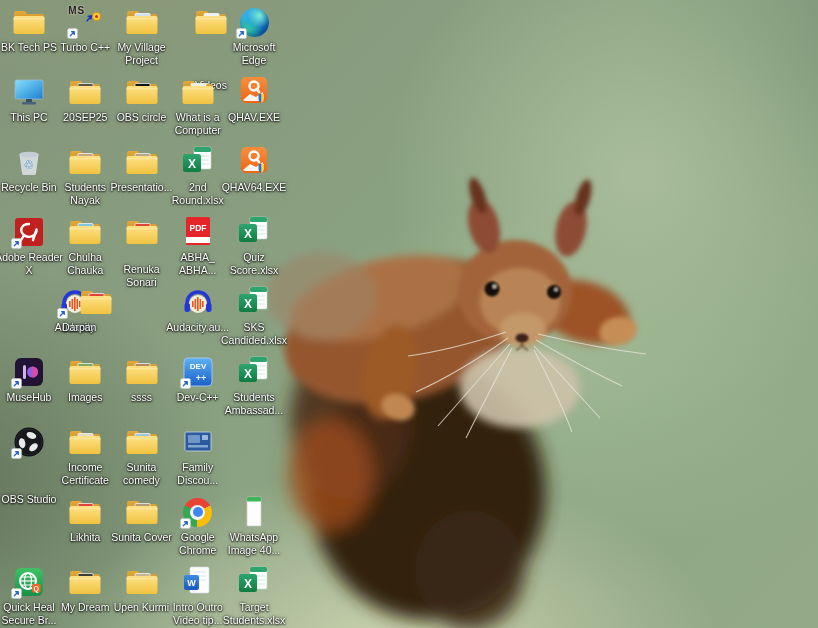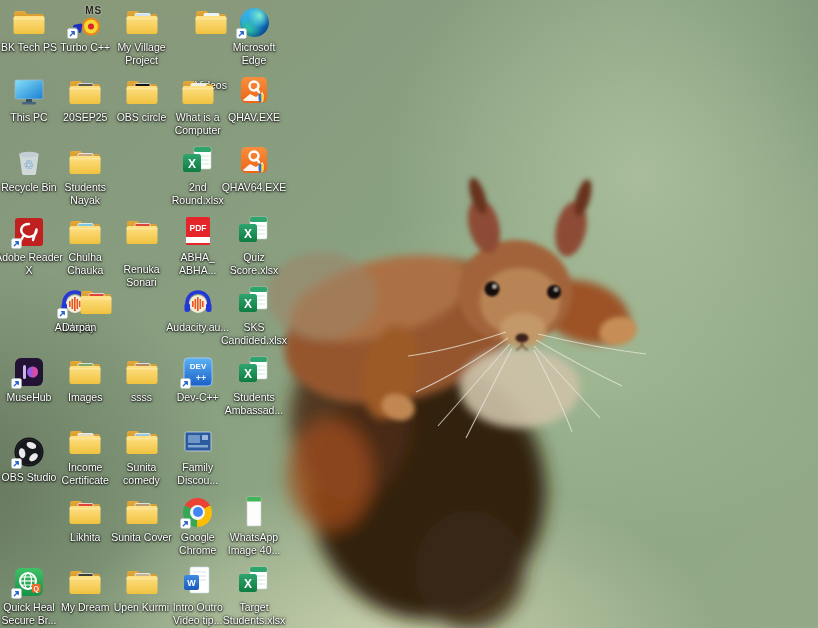--- a/index.html
+++ b/index.html
@@ -27,21 +27,21 @@
   }
   .glyph{position:relative;width:34px;height:32px;display:flex;align-items:center;justify-content:center;}
   .glyph svg{display:block;}
   .sc{position:absolute;left:-1px;bottom:-1px;width:11px;height:11px;}
   .label{
     width:68px;margin-top:3px;text-align:center;
     font-size:10.5px;line-height:1.22;color:#ffffff;
     text-shadow:0 0 2px rgba(0,0,0,.95),0 1px 2px rgba(0,0,0,.85),0 0 4px rgba(0,0,0,.5);
   }
   
-  .turbo{display:flex;flex-direction:column;align-items:flex-end;width:34px;height:32px;}
+  .turbo{display:flex;flex-direction:row;align-items:flex-start;width:34px;height:32px;}
   .turbo .ms{font-size:10px;font-weight:bold;color:#26211c;letter-spacing:1px;line-height:1;
     text-shadow:0 0 2px rgba(255,255,255,.8);}
   .turbo svg{width:34px;height:21px;}
   
   .edge-circle{width:29px;height:29px;border-radius:50%;
     background:
       radial-gradient(circle at 68% 26%, #7df2cf 0%, rgba(125,242,207,0) 42%),
       radial-gradient(circle at 26% 80%, #35d49a 0%, rgba(53,212,154,0) 48%),
       linear-gradient(135deg,#48ccf5 0%,#1e8fe0 48%,#0a55a4 100%);
     box-shadow:inset -2px -3px 6px rgba(6,52,110,.55);}
@@ -286,20 +286,31 @@
         <div class="glyph">
           <svg viewBox="0 0 34 30" width="34" height="30">
             <path d="M2 6 a2 2 0 0 1 2-2 h8.5 l3 3 h14.5 a2 2 0 0 1 2 2 v4 H2 z" fill="url(#gFolderBack)"></path>
             <rect x="10" y="6.5" width="15" height="9" rx="1" fill="#c8a684" stroke="#ffffff" stroke-width="0.7"></rect>
             <path d="M1.5 27 V13 a2 2 0 0 1 2-2 h27 a2 2 0 0 1 2 2 v14 a2 2 0 0 1-2 2 h-27 a2 2 0 0 1-2-2z" fill="url(#gFolderFront)" transform="translate(0,-2)"></path>
             <path d="M1.5 11.8 h31" stroke="#ffeeb0" stroke-width="1" opacity="0.8"></path>
           </svg>
         </div>
         <div class="label">Students Nayak</div>
       </div>
+      <div class="icon" style="left: 113.5px; top: 146px;">
+        <div class="glyph">
+          <svg viewBox="0 0 34 30" width="34" height="30">
+            <path d="M2 6 a2 2 0 0 1 2-2 h8.5 l3 3 h14.5 a2 2 0 0 1 2 2 v4 H2 z" fill="url(#gFolderBack)"></path>
+            <rect x="10" y="6.5" width="15" height="9" rx="1" fill="#b4a68c" stroke="#ffffff" stroke-width="0.7"></rect>
+            <path d="M1.5 27 V13 a2 2 0 0 1 2-2 h27 a2 2 0 0 1 2 2 v14 a2 2 0 0 1-2 2 h-27 a2 2 0 0 1-2-2z" fill="url(#gFolderFront)" transform="translate(0,-2)"></path>
+            <path d="M1.5 11.8 h31" stroke="#ffeeb0" stroke-width="1" opacity="0.8"></path>
+          </svg>
+        </div>
+        <div class="label">Presentatio...</div>
+      </div>
       <div class="icon" style="left: 169.75px; top: 146px;">
         <div class="glyph">
           <svg viewBox="0 0 34 32" width="34" height="32">
             <rect x="13" y="1" width="17" height="22" rx="1.5" fill="#ffffff" stroke="#b9d9c6" stroke-width="0.6"></rect>
             <rect x="13" y="1" width="17" height="5" rx="1.5" fill="#2ea56f"></rect>
             <g stroke="#cfe8da" stroke-width="1">
               <line x1="15" y1="10" x2="28" y2="10"></line>
               <line x1="15" y1="14" x2="28" y2="14"></line>
               <line x1="15" y1="18" x2="28" y2="18"></line>
             </g>
@@ -510,21 +521,21 @@
               <line x1="15" y1="10" x2="28" y2="10"></line>
               <line x1="15" y1="14" x2="28" y2="14"></line>
               <line x1="15" y1="18" x2="28" y2="18"></line>
             </g>
             <rect x="2" y="8" width="18" height="18" rx="2.5" fill="url(#gExcel)"></rect>
             <text x="11" y="21.5" text-anchor="middle" font-size="12" font-weight="bold" fill="#ffffff">X</text>
           </svg>
         </div>
         <div class="label">Students Ambassad...</div>
       </div>
-      <div class="icon" style="left: 1px; top: 436px;">
+      <div class="icon" style="left: 1px; top: 426px; gap: 32px;">
         <div class="glyph">
           <svg viewBox="0 0 34 32" width="34" height="32">
             <circle cx="17" cy="16" r="14.5" fill="#101114"></circle>
             <circle cx="17" cy="16" r="13" fill="#17181c" stroke="#2a2c32" stroke-width="0.8"></circle>
             <g fill="#e9eaec" transform="translate(17,16)">
               <ellipse rx="5" ry="3.2" transform="rotate(20) translate(0,-7)"></ellipse>
               <ellipse rx="5" ry="3.2" transform="rotate(140) translate(0,-7)"></ellipse>
               <ellipse rx="5" ry="3.2" transform="rotate(260) translate(0,-7)"></ellipse>
             </g>
           </svg>

